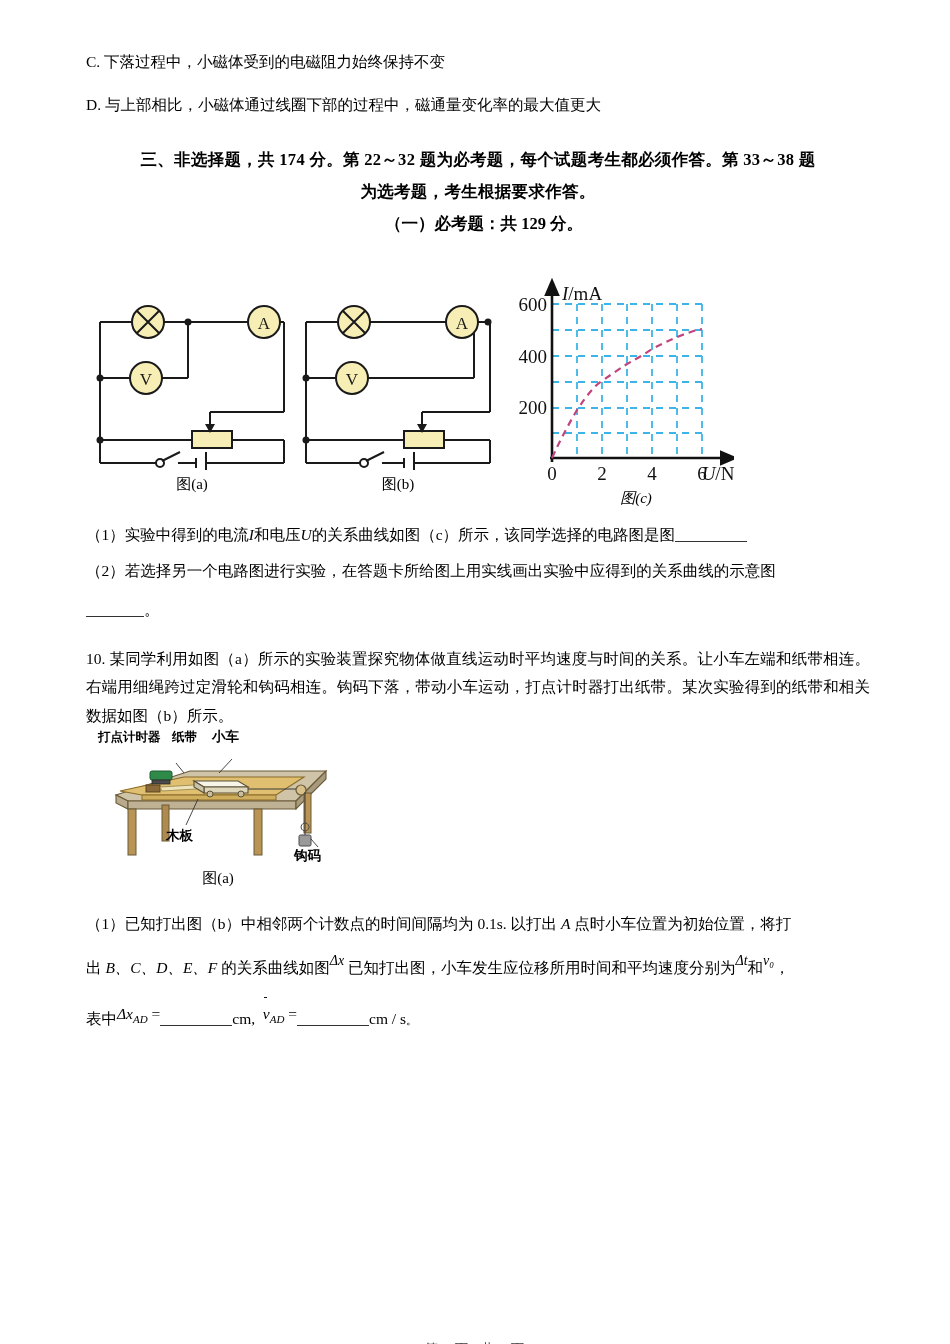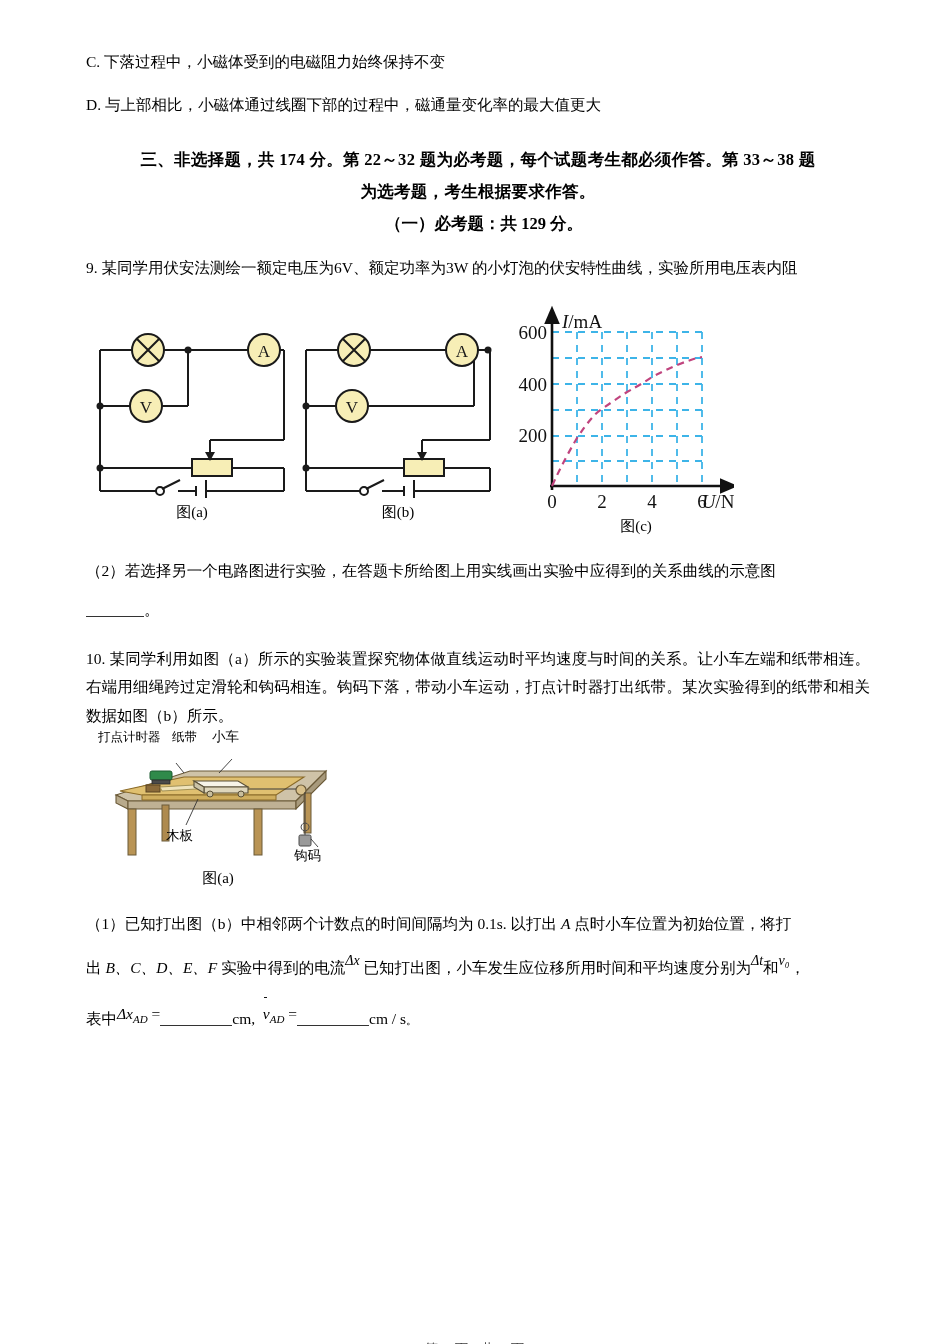--- a/index.html
+++ b/index.html
@@ -85,20 +85,21 @@
     margin-top: 1px;
     font-family: "Liberation Serif", serif;
   }
 
   
   .appwrap {
     position: relative;
     width: 240px;
     height: 132px;
     margin-left: 12px;
+    font-weight: bold;
   }
   .appcap {
     text-align: center;
     width: 240px;
     margin-left: 12px;
     font-size: 15px;
   }
 
   .footer {
     position: absolute;
@@ -130,21 +131,20 @@
 
     <div class="opt">C. 下落过程中，小磁体受到的电磁阻力始终保持不变</div>
     <div class="opt">D. 与上部相比，小磁体通过线圈下部的过程中，磁通量变化率的最大值更大</div>
 
     <div style="height:6px"></div>
     <div class="sec-head">三、非选择题，共 174 分。第 22～32 题为必考题，每个试题考生都必须作答。第 33～38 题</div>
     <div class="sec-head">为选考题，考生根据要求作答。</div>
     <div class="sub-head">（一）必考题：共 129 分。</div>
 
     <div style="height:14px"></div>
-    <div class="q-body">9. 某同学用伏安法测绘一额定电压为6V、额定功率为3W 的小灯泡的伏安特性曲线，实验所用电压表内阻</div>
     <div style="height:16px"></div>
 
     <div class="figband">
 
       <div class="circ-wrap" style="left:6px; top:22px;">
         <svg width="200" height="170" viewBox="0 0 200 170">
           <g stroke="#1a1a1a" stroke-width="2" fill="none">
 
             <path d="M8,22 L40,22"></path>
             <path d="M72,22 L160,22"></path>
@@ -281,25 +281,28 @@
             <text x="158" y="204">4</text>
             <text x="208" y="204">6</text>
           </g>
 
           <text x="68" y="24" font-family="Liberation Serif, serif" font-size="19" fill="#111"><tspan font-style="italic">I</tspan>/mA</text>
           <text x="224" y="204" font-family="Liberation Serif, serif" font-size="19" fill="#111" text-anchor="middle"><tspan font-style="italic">U</tspan>/N</text>
 
           <path d="M58,182 C68,160 76,146 83,134 C94,118 100,110 108,105 C122,95 130,90 133,88
                    C146,81 152,77 158,73 C172,66 178,63 183,61 C196,56 202,54 208,53" stroke="#c0447e" stroke-width="2.2" stroke-dasharray="7,5" fill="none"></path>
         </svg>
-        <div class="figcap" style="width:240px; margin-top:-6px; padding-left:22px;">图(c)</div>
+        <div class="figcap" style="width:240px; margin-top:-6px; padding-left:22px;font-style:italic;">图(c)</div>
       </div>
     </div>
 
     <div style="height:18px"></div>
+    <div class="q-body">
+      <span>（1）实验中得到的电流</span><span class="ital">I</span><span>和电压</span><span class="ital">U</span><span>的关系曲线如图（c）所示，该同学选择的电路图是图</span><span class="blank"></span>
+    </div>
     <div style="height:8px"></div>
     <div class="q-body">（2）若选择另一个电路图进行实验，在答题卡所给图上用实线画出实验中应得到的关系曲线的示意图</div>
     <div style="height:10px"></div>
     <div class="q-body">
       <span class="blank-sm"></span><span>。</span>
     </div>
 
     <div style="height:20px"></div>
     <div class="q-body">10. 某同学利用如图（a）所示的实验装置探究物体做直线运动时平均速度与时间的关系。让小车左端和纸带相连。右端用细绳跨过定滑轮和钩码相连。钩码下落，带动小车运动，打点计时器打出纸带。某次实验得到的纸带和相关数据如图（b）所示。</div>
 
@@ -353,21 +356,21 @@
       <div style="position:absolute; left:196px; top:104px; font-size:13.5px; font-family:'Liberation Sans', sans-serif;">钩码</div>
     </div>
     <div class="appcap" style="margin-top:-6px; padding-right:60px;">图(a)</div>
 
     <div style="height:22px"></div>
     <div class="q-body">
       <span>（1）已知打出图（b）中相邻两个计数点的时间间隔均为 0.1s. 以打出</span> <span class="ital">A</span> <span>点时小车位置为初始位置，将打</span>
     </div>
     <div style="height:16px"></div>
     <div class="q-body">
-      <span>出</span> <span class="ital">B、C、D、E、F</span> <span>实验中得到的电流</span><sup class="unit ital" style="font-size:14px">Δx</sup> <span>已知打出图，小车发生应位移所用时间和平均速度分别为</span><sup class="unit ital" style="font-size:14px">Δt</sup><span>和</span><sup class="unit ital" style="font-size:14px">v₀</sup><span>，</span>
+      <span>出</span> <span class="ital">B、C、D、E、F</span> <span>的关系曲线如图</span><sup class="unit ital" style="font-size:14px">Δx</sup> <span>已知打出图，小车发生应位移所用时间和平均速度分别为</span><sup class="unit ital" style="font-size:14px">Δt</sup><span>和</span><sup class="unit ital" style="font-size:14px">v₀</sup><span>，</span>
     </div>
     <div style="height:22px"></div>
     <div class="q-body">
       <span>表中</span><span style="position:relative; top:-5px;"><span class="ital">Δx</span><sub style="font-style:italic; font-size:11px">AD</sub> <span>=</span></span><span class="blank"></span><span>cm,</span>&nbsp;&nbsp;<span style="position:relative; top:-5px;"><span class="ital frac-over">v</span><sub style="font-style:italic; font-size:11px">AD</sub> <span>=</span></span><span class="blank"></span><span>cm / s</span><span style="font-size:11px">。</span>
     </div>
 
   </div>
 
   <div class="footer">第 3 页 | 共 7 页</div>
 </div>

